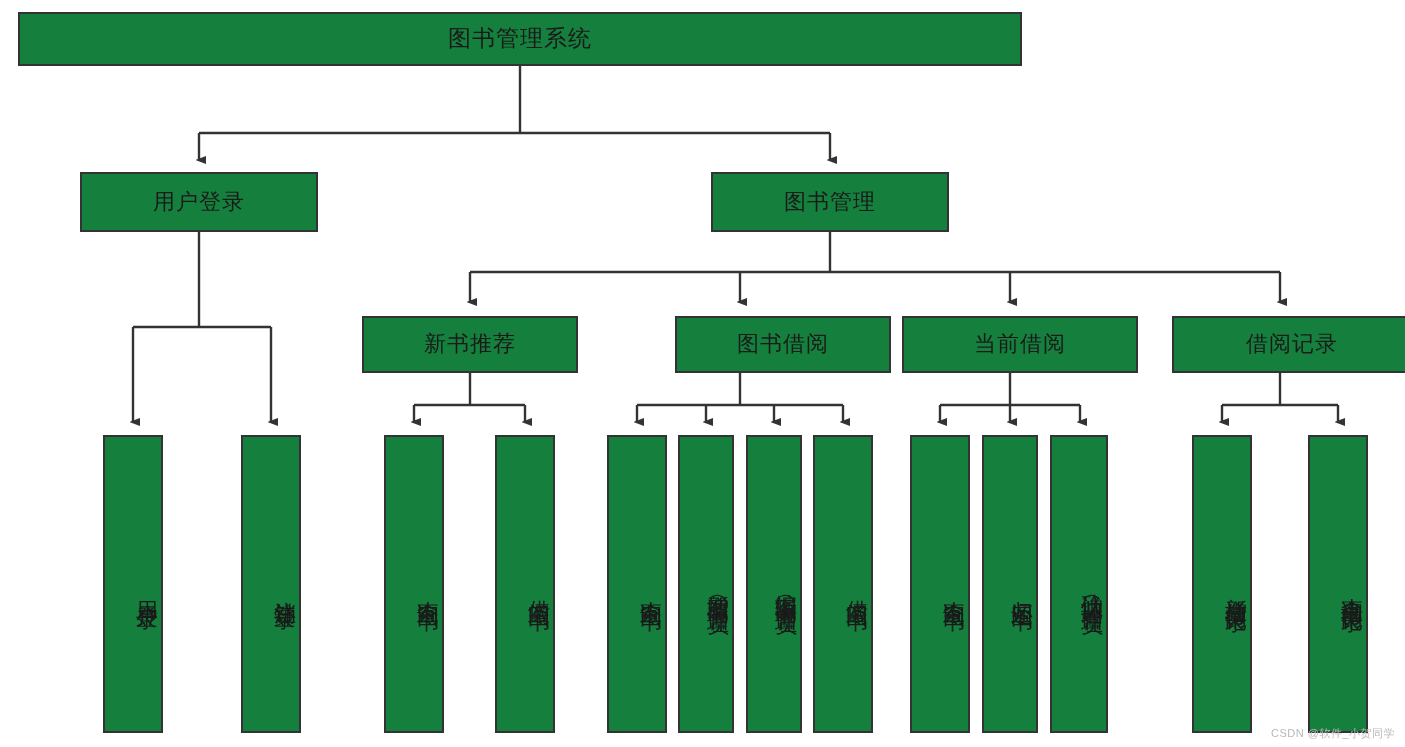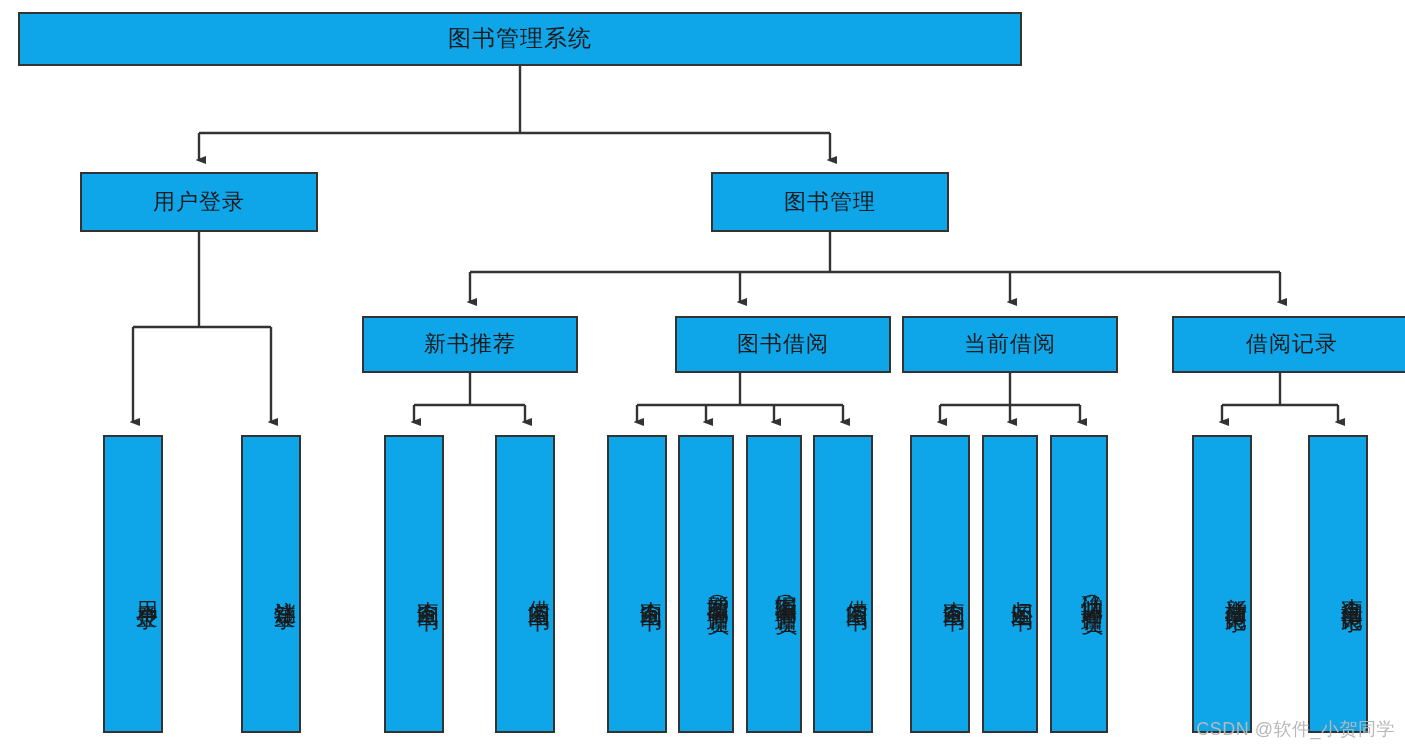--- a/index.html
+++ b/index.html
@@ -16,21 +16,21 @@
   }
   svg.edges{
     position:absolute;left:0;top:0;
     width:1405px;height:747px;
     pointer-events:none;
   }
   .node{
     position:absolute;
     box-sizing:border-box;
     border:2px solid #333333;
-    background:#0ea5e9;
+    background:#15803d;
     display:flex;
     align-items:center;
     justify-content:center;
     color:#1a1a1a;
   }
   .node.h{           
     font-size:22px;
     letter-spacing:1px;
     line-height:1.2;
   }
@@ -50,21 +50,21 @@
   .node.v .vlabel{
     writing-mode:vertical-rl;
     text-orientation:upright;
     display:block;
     white-space:nowrap;
   }
   .watermark{
     position:absolute;
     right:10px;
     bottom:6px;
-    font-size:18px;
+    font-size:11px;
     color:#b8b8b8;
     letter-spacing:0.5px;
     white-space:nowrap;
     user-select:none;
   }
 </style>
 </head>
 <body>
 
 <div id="diagram">
@@ -133,21 +133,21 @@
   </div>
 
   <div class="node h" style="left:362px;top:316px;width:216px;height:57px;">
     <span>新书推荐</span>
   </div>
 
   <div class="node h" style="left:632px;top:316px;width:216px;height:57px;margin-left:43px;">
     <span>图书借阅</span>
   </div>
 
-  <div class="node h" style="left:902px;top:316px;width:216px;height:57px;">
+  <div class="node h" style="left:902px;top:316px;width:236px;height:57px;">
     <span>当前借阅</span>
   </div>
 
   <div class="node h" style="left:1172px;top:316px;width:240px;height:57px;">
     <span>借阅记录</span>
   </div>
 
   <div class="node v" style="left:103px;top:435px;width:60px;height:298px;">
     <span class="vlabel">用户登录</span>
   </div>

